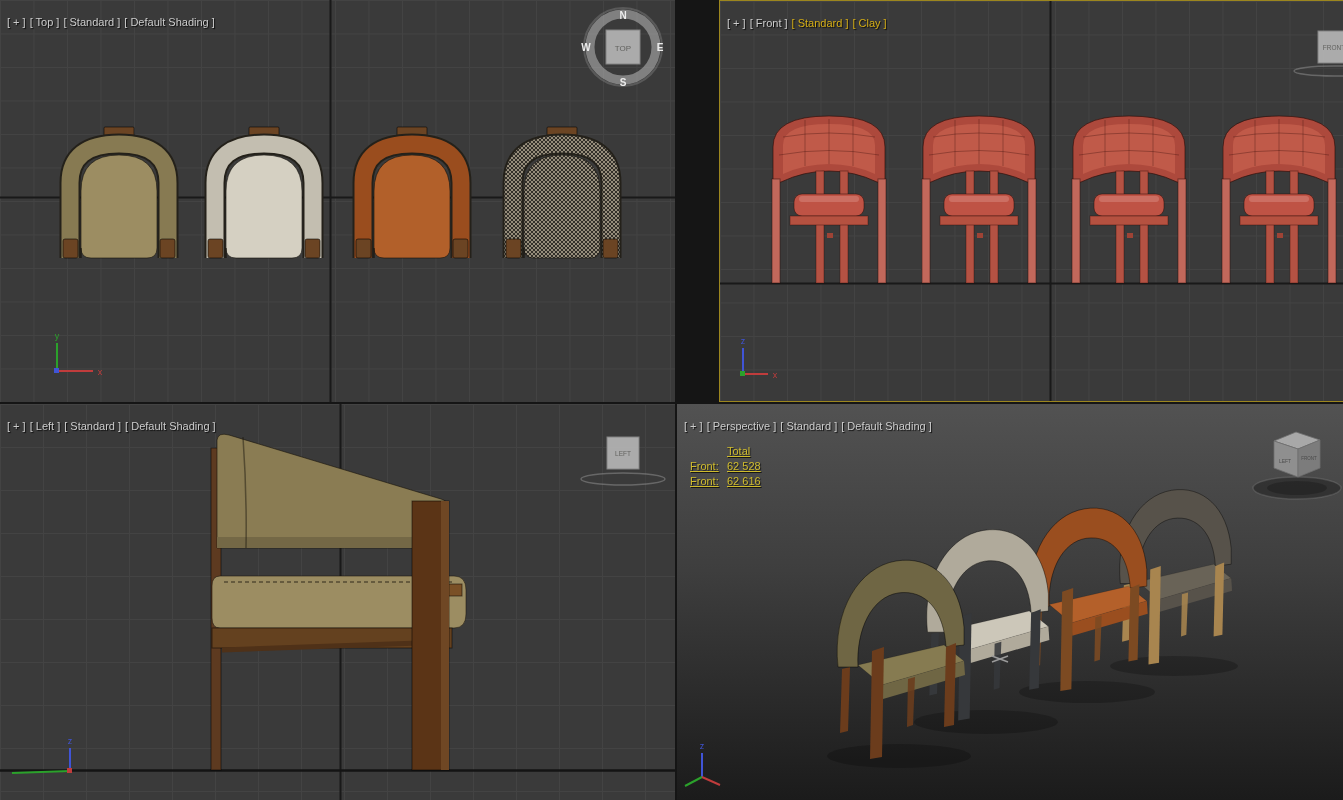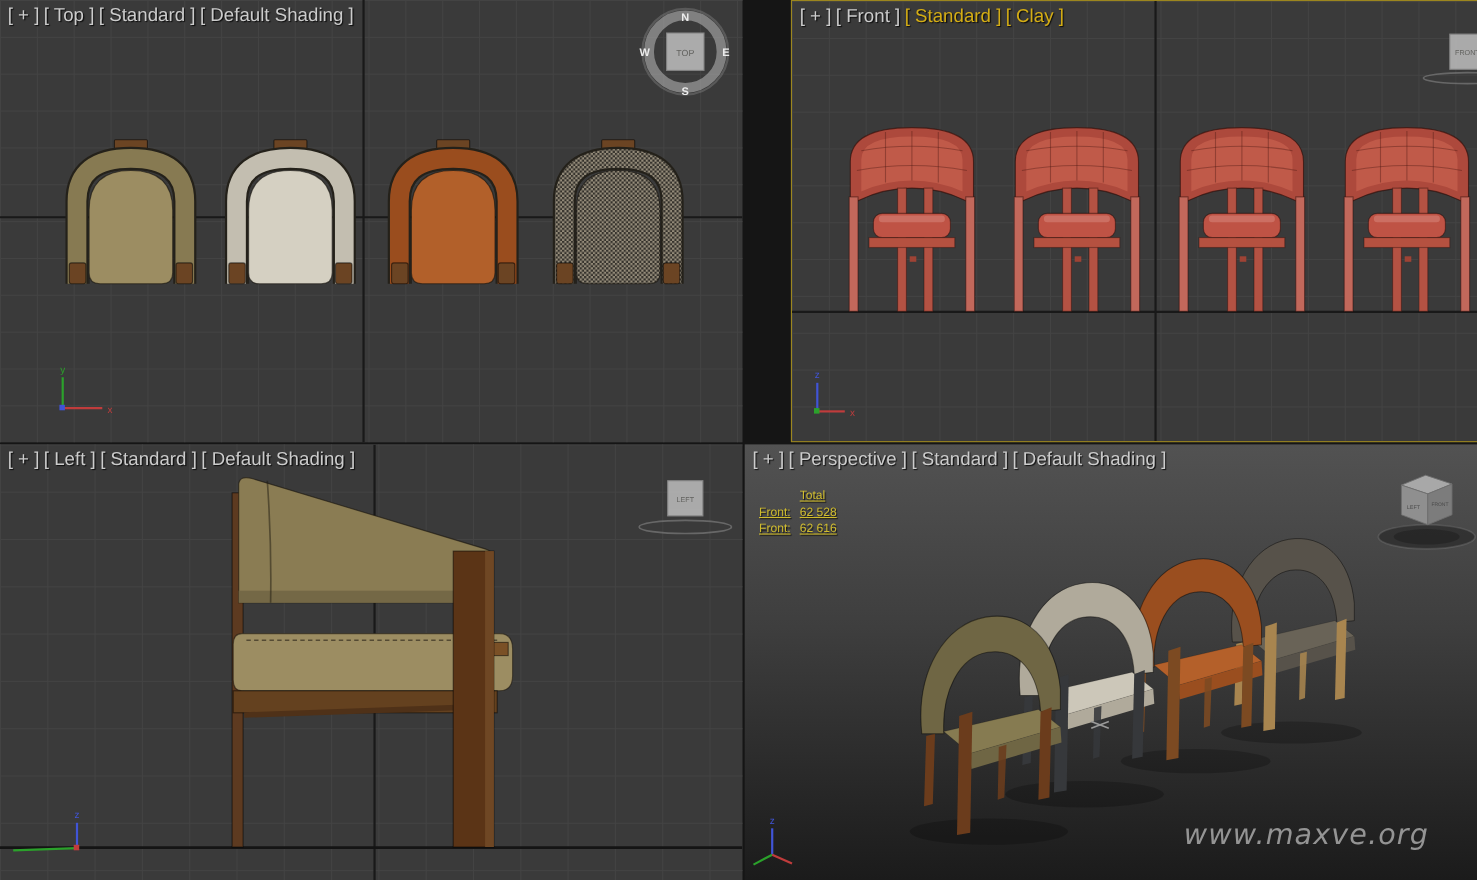--- a/index.html
+++ b/index.html
@@ -13,21 +13,21 @@
   .vp.grid43{background-image:
       linear-gradient(to right, var(--grid-line,#434343) 1px, transparent 1px),
       linear-gradient(to bottom, var(--grid-line,#434343) 1px, transparent 1px);
       background-size:43px 43px;}
   #vp-top{left:0;top:0;width:675px;height:402px;}
   #vp-front{left:677px;top:0;width:666px;height:402px;border:1px solid var(--active-viewport-border,#9c861e);box-sizing:border-box;margin-left:42px;}
   #vp-left{left:0;top:404px;width:675px;height:396px;}
   #vp-persp{left:677px;top:404px;width:666px;height:396px;
       background:linear-gradient(180deg,#525252 0%,#3e3e3e 42%,#1b1b1b 100%);}
   .lay{position:absolute;left:0;top:0;}
-  .vplabel{position:absolute;left:7px;top:4px;font-size:17px;z-index:5;
+  .vplabel{position:absolute;left:7px;top:16px;font-size:11px;z-index:5;
       text-shadow:1px 1px 1px rgba(0,0,0,.8);white-space:nowrap;}
   .vplabel span{color:var(--viewport-label,#ccc);margin-right:4px;cursor:default;}
   .vplabel span.act{color:var(--viewport-label-active,#d4ad15);}
   
   .maj{stroke:var(--grid-major,#191919);stroke-width:2;}
   .ground{stroke:#141414;stroke-width:2.5;}
   
   .wd{fill:var(--wood-frame,#6b4423);stroke:rgba(0,0,0,.55);stroke-width:1;}
   .arch-o{fill:none;stroke:#24211a;stroke-width:21;stroke-linecap:butt;}
   .arch{fill:none;stroke-width:17;stroke-linecap:butt;}
@@ -313,17 +313,16 @@
 
       <g>
         <line class="ax-z" x1="25" y1="373" x2="25" y2="349"></line>
         <line class="ax-y" x1="25" y1="373" x2="8" y2="382"></line>
         <line class="ax-x" x1="25" y1="373" x2="43" y2="381"></line>
         <text class="ax-lz" x="25" y="345">z</text>
       </g>
     </svg>
 
     <div class="watermark">
-      <div class="wm-url">www.maxve.org</div>
     </div>
   </div>
 
 </div>
 
 </body></html>

